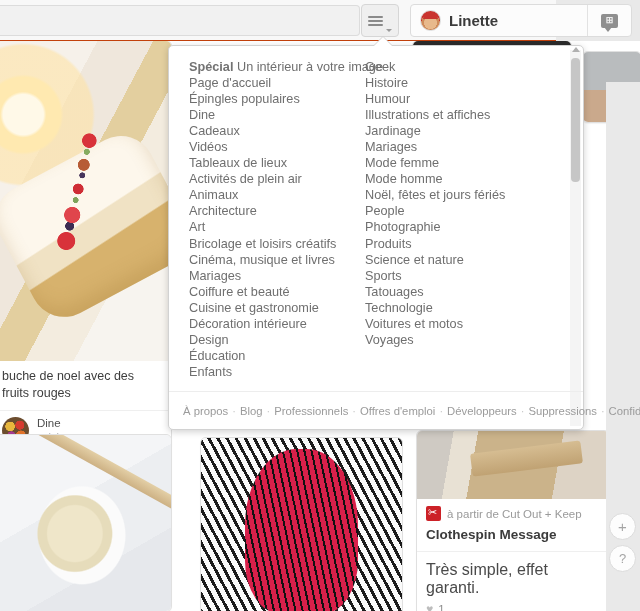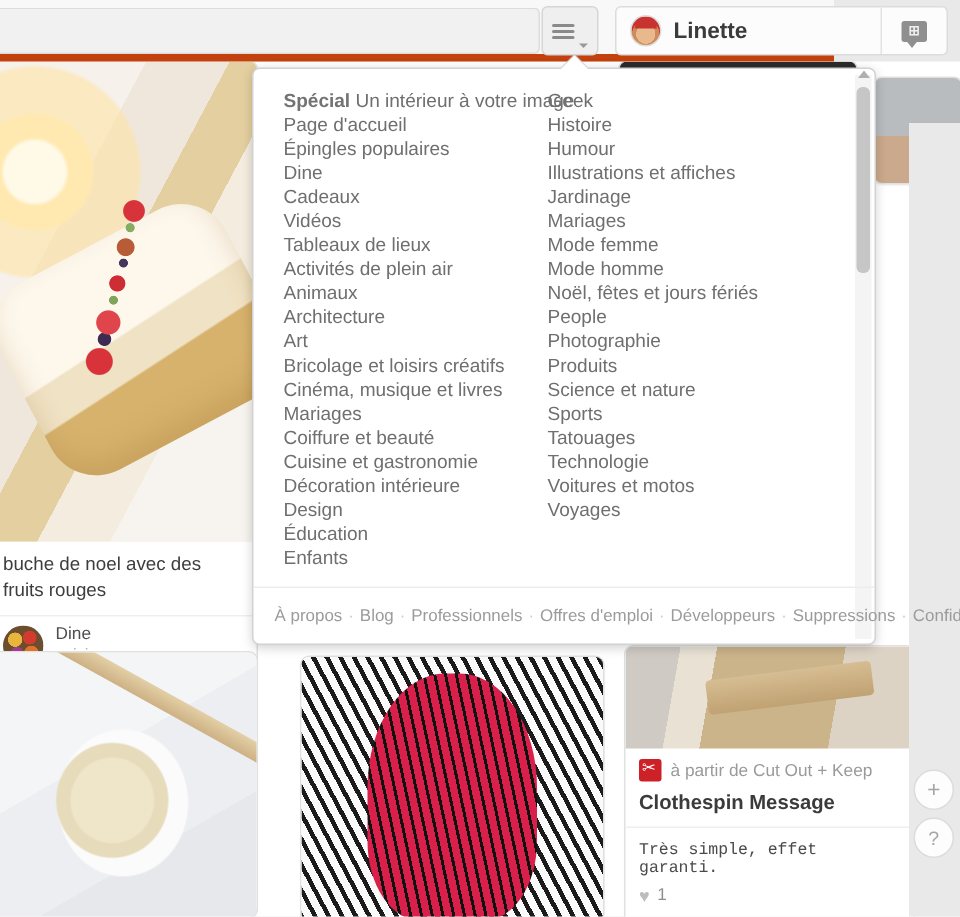--- a/index.html
+++ b/index.html
@@ -10,21 +10,21 @@
     background: #e9e9e9;
     font-family: "Liberation Sans", sans-serif;
     -webkit-font-smoothing: antialiased;
   }
 
   
   #header {
     position: absolute; top: 0; left: 0;
     width: 556px; height: 41px;
     background: #f8f8f8;
-    border-bottom: 5px solid #c2410c;
+    border-bottom: 1px solid #c2410c;
     z-index: 40;
   }
   #hdr-left-fill {
     position: absolute; left: 0; top: 5px;
     width: 360px; height: 31px;
     background: #f1f1f1;
     border: 1px solid #dcdcdc;
     border-left: none;
     border-radius: 0 4px 4px 0;
   }
@@ -231,21 +231,21 @@
     font-size: 11px; color: #fff; line-height: 15px;
   }
   .src-text { font-size: 11.5px; color: #9a9a9a; }
   .pin-heading {
     font-size: 13.5px; font-weight: bold; color: #3b3b3b;
     padding: 4px 9px 9px 9px;
   }
   .pin-desc {
     border-top: 1px solid #efefef;
     padding: 9px 9px 3px 9px;
-    font-size: 11px; color: #4a4a4a; font-family: Liberation Mono, monospace;
+    font-size: 16px; color: #4a4a4a;
   }
   .like-row { padding: 2px 9px 8px 9px; display: flex; align-items: center; }
   .heart { color: #bdbdbd; font-size: 12px; margin-right: 5px; }
   .like-count { font-size: 11.5px; color: #8f8f8f; }
 
   
   #menu {
     position: absolute;
     left: 168px; top: 45px;
     width: 416px; height: 385px;

